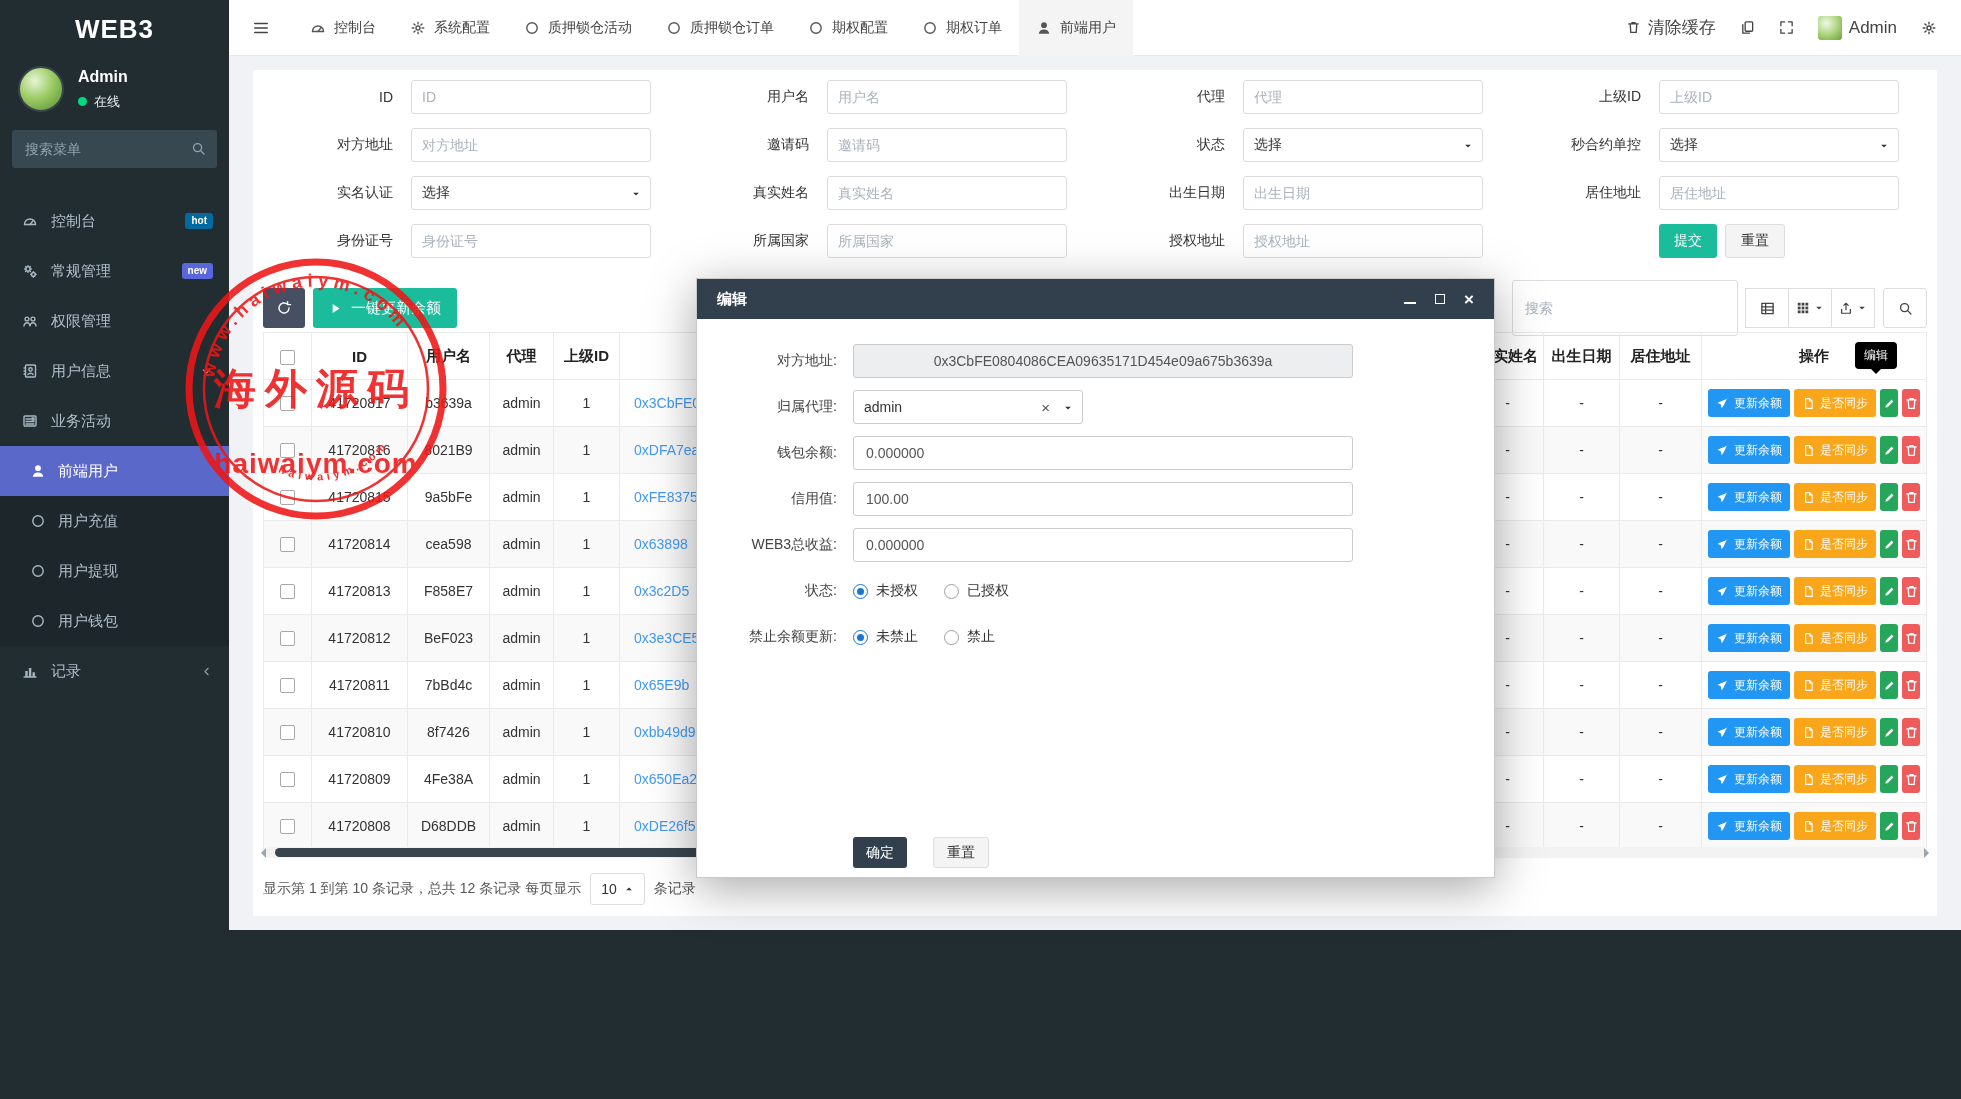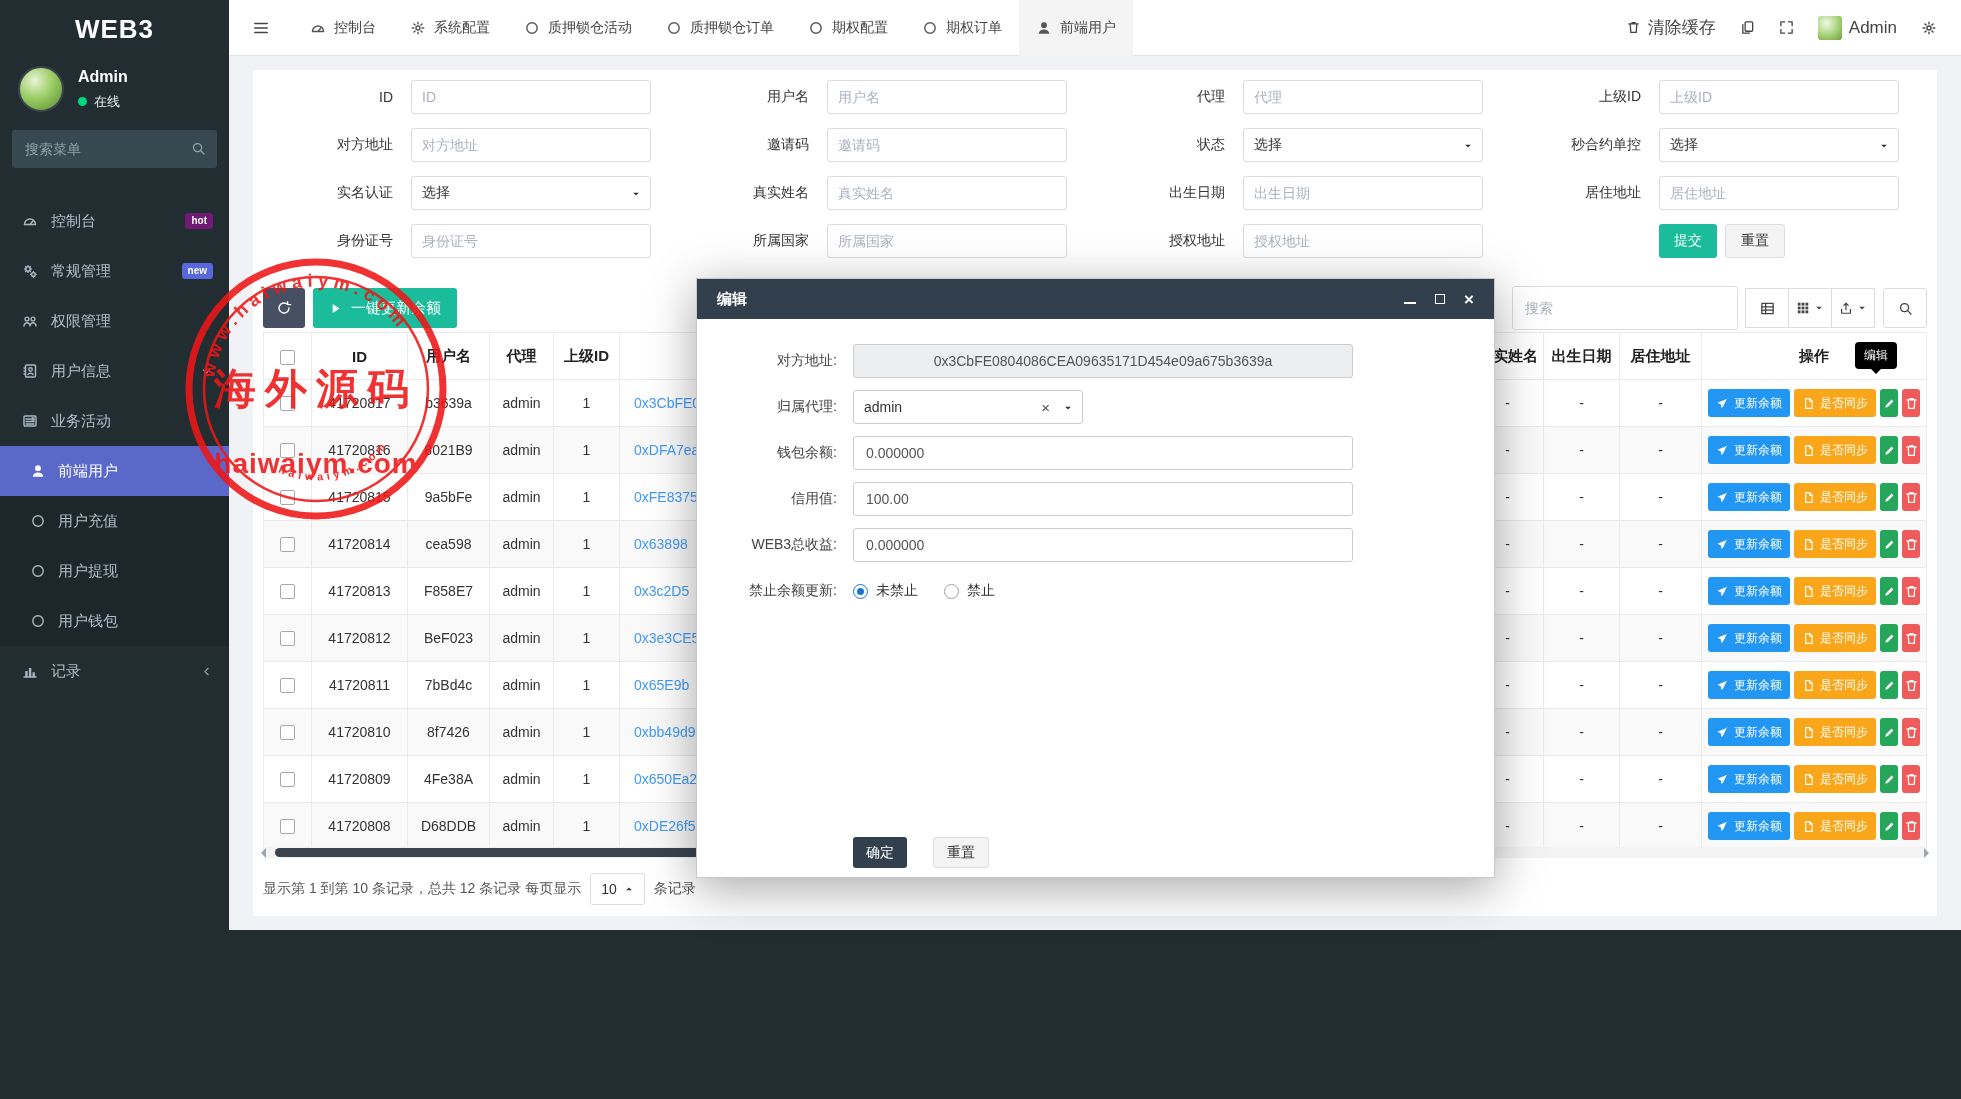--- a/index.html
+++ b/index.html
@@ -51,21 +51,21 @@
   .fsel{width:240px;height:34px;border:1px solid #dcdcdc;border-radius:3px;display:flex;align-items:center;padding:0 26px 0 10px;position:relative;font-size:14px;color:#333;cursor:pointer;background:#fff}
   .fsel .caret{position:absolute;right:9px;top:12px;color:#333;display:flex}
   .fbtns{display:flex;gap:8px;margin-left:148px}
   .btn-submit{background:var(--accent-green,#1abc9c);color:#fff;border:none;height:34px;padding:0 15px;border-radius:3px;font-size:14px;cursor:pointer}
   .btn-reset{background:#f4f4f4;border:1px solid #ddd;color:#333;height:34px;padding:0 15px;border-radius:3px;font-size:14px;cursor:pointer}
 
   .tbar{position:absolute;left:10px;right:10px;top:218px;height:40px;display:flex;align-items:center}
   .btn-refresh{width:42px;height:40px;background:var(--btn-dark,#474f63);border:none;border-radius:3px;color:#fff;display:flex;align-items:center;justify-content:center;cursor:pointer}
   .btn-batch{height:40px;background:var(--accent-green,#1abc9c);color:#fff;border:none;border-radius:3px;margin-left:8px;padding:0 16px;font-size:15px;display:flex;align-items:center;gap:9px;cursor:pointer}
   .tbar-right{margin-left:auto;display:flex;align-items:center}
-  .tsearch{width:226px;height:44px;border:1px solid #ddd;border-radius:3px;padding:0 12px;font-size:14px;color:#333;outline:none}
+  .tsearch{width:226px;height:56px;border:1px solid #ddd;border-radius:3px;padding:0 12px;font-size:14px;color:#333;outline:none}
   .tsearch::placeholder{color:#aab2bd}
   .btn-group{display:flex;margin-left:8px}
   .btn-tool{height:40px;min-width:44px;background:#fff;border:1px solid #ddd;display:flex;align-items:center;justify-content:center;color:#444;gap:4px;margin-left:-1px;cursor:pointer}
   .btn-find{height:40px;width:44px;background:#fff;border:1px solid #ddd;border-radius:3px;margin-left:8px;display:flex;align-items:center;justify-content:center;color:#444;cursor:pointer}
 
   table.grid{position:absolute;left:10px;top:262px;border-collapse:collapse;table-layout:fixed;width:1664px}
   .grid th,.grid td{border:1px solid #eaeaea;text-align:center;font-size:14px;color:#333;height:47px;padding:0 6px;overflow:hidden;white-space:nowrap}
   .grid th{font-weight:bold;font-size:15px;color:#222}
   .grid tbody tr:nth-child(even){background:#f9f9f9}
   .grid td.addr{text-align:left;color:var(--link-blue,#429af5);padding-left:14px;cursor:pointer}
@@ -154,21 +154,21 @@
     <nav id="menu-top">
         <div class="mitem">
           <span class="icn">
             <svg viewBox="0 0 16 16" width="16" height="16" fill="none" stroke="currentColor" stroke-width="1.4" stroke-linecap="round" stroke-linejoin="round">
               <path d="M2.5 11.5a5.5 5.5 0 0 1 11 0"></path>
               <line x1="8" y1="11.5" x2="11.2" y2="7.5"></line>
               <line x1="2.5" y1="11.5" x2="13.5" y2="11.5"></line>
             </svg>
           </span>
           <span>控制台</span>
-          <span class="badge" style="background:#701a75">hot</span>
+          <span class="badge" style="background:#0369a1">hot</span>
         </div>
         <div class="mitem">
           <span class="icn">
             <svg viewBox="0 0 16 16" width="16" height="16" fill="none" stroke="currentColor" stroke-width="1.4" stroke-linecap="round" stroke-linejoin="round">
               <circle cx="6" cy="6" r="2.1"></circle>
               <path d="M6 2.6v1M6 8.4v1M2.6 6h1M8.4 6h1M3.6 3.6l.7.7M7.7 7.7l.7.7M8.4 3.6l-.7.7M4.3 7.7l-.7.7"></path>
               <circle cx="11.4" cy="11.4" r="1.9"></circle>
               <path d="M11.4 8.6v.9M11.4 13.3v.9M8.6 11.4h.9M13.3 11.4h.9"></path>
             </svg>
           </span>
@@ -1092,20 +1092,33 @@
       </div>
       <div class="mrow">
         <span class="mlab">信用值:</span>
         <input class="minput" value="100.00" style="">
       </div>
       <div class="mrow">
         <span class="mlab">WEB3总收益:</span>
         <input class="minput" value="0.000000" style="">
       </div>
       <div class="mrow">
+        <span class="mlab">状态:</span>
+        <span class="rgroup">
+          <span class="ropt">
+              <span class="radio on"></span>
+              <span>未授权</span>
+            </span>
+          <span class="ropt">
+              <span class="radio"></span>
+              <span>已授权</span>
+            </span>
+        </span>
+      </div>
+      <div class="mrow">
         <span class="mlab">禁止余额更新:</span>
         <span class="rgroup">
           <span class="ropt">
               <span class="radio on"></span>
               <span>未禁止</span>
             </span>
           <span class="ropt">
               <span class="radio"></span>
               <span>禁止</span>
             </span>

